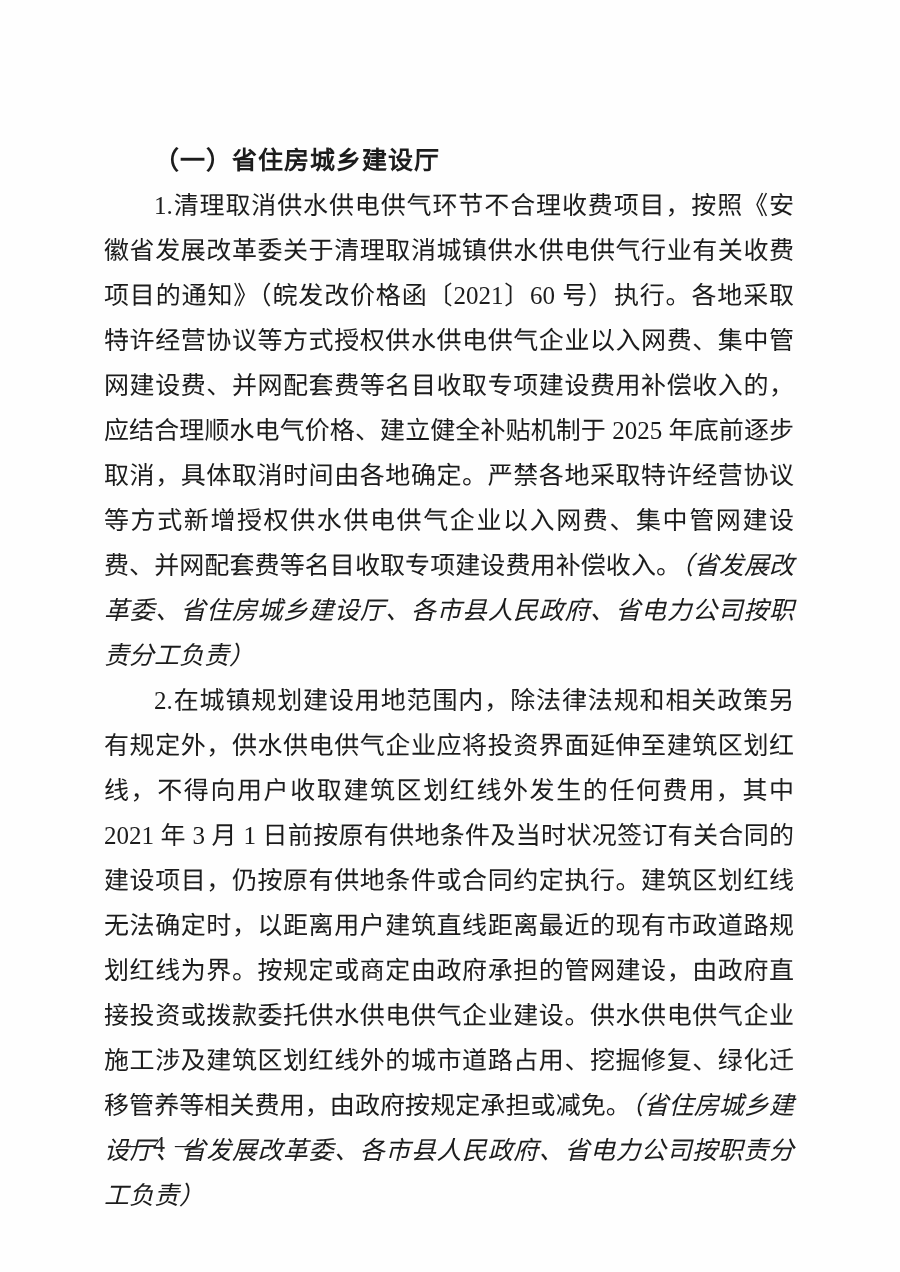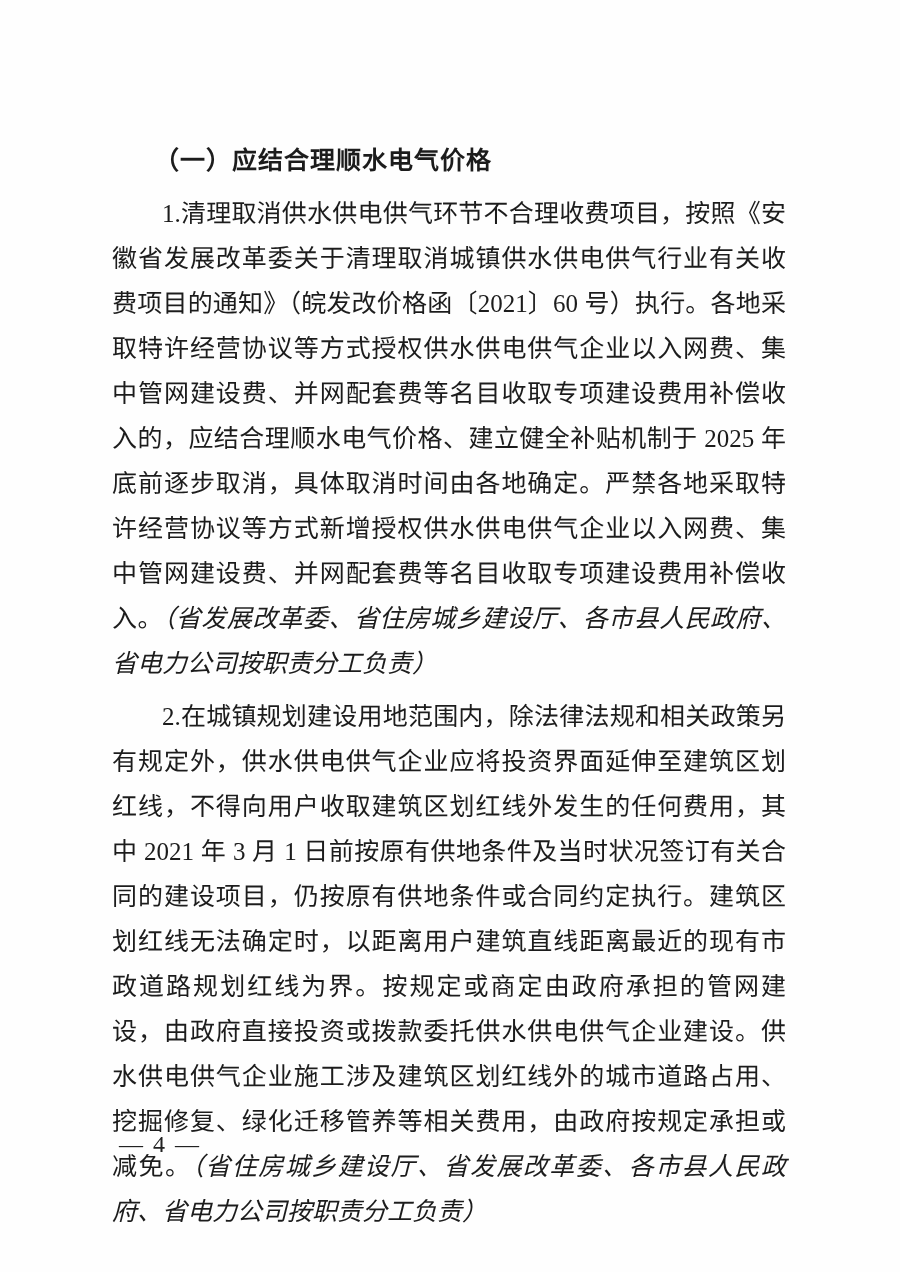--- a/index.html
+++ b/index.html
@@ -31,21 +31,21 @@
   }
   .section-heading {
     font-size: 25px;
     line-height: 45px;
     font-weight: bold;
     margin: 0;
     text-indent: 2em;
     letter-spacing: 1px;
   }
   .para {
-    margin: 8px;
+    margin: 0;
     text-indent: 2em;
   }
   .para .note {
     font-style: italic; 
   }
   .page-number {
     position: absolute;
     left: 119px;
     top: 1128px;
     font-size: 24px;
@@ -53,21 +53,21 @@
     color: #222222;
     letter-spacing: 2px;
   }
 </style>
 </head>
 <body>
 
 <div class="doc-page">
   <div class="content">
 
-    <h2 class="section-heading">（一）应结合理顺水电气价格</h2>
+    <h2 class="section-heading">（一）省住房城乡建设厅</h2>
 
     <p class="para"><span>1.清理取消供水供电供气环节不合理收费项目，按照《安徽省发展改革委关于清理取消城镇供水供电供气行业有关收费项目的通知》（皖发改价格函〔2021〕60 号）执行。各地采取特许经营协议等方式授权供水供电供气企业以入网费、集中管网建设费、并网配套费等名目收取专项建设费用补偿收入的，应结合理顺水电气价格、建立健全补贴机制于 2025 年底前逐步取消，具体取消时间由各地确定。严禁各地采取特许经营协议等方式新增授权供水供电供气企业以入网费、集中管网建设费、并网配套费等名目收取专项建设费用补偿收入。</span><span class="note">（省发展改革委、省住房城乡建设厅、各市县人民政府、省电力公司按职责分工负责）</span></p>
 
     <p class="para"><span>2.在城镇规划建设用地范围内，除法律法规和相关政策另有规定外，供水供电供气企业应将投资界面延伸至建筑区划红线，不得向用户收取建筑区划红线外发生的任何费用，其中 2021 年 3 月 1 日前按原有供地条件及当时状况签订有关合同的建设项目，仍按原有供地条件或合同约定执行。建筑区划红线无法确定时，以距离用户建筑直线距离最近的现有市政道路规划红线为界。按规定或商定由政府承担的管网建设，由政府直接投资或拨款委托供水供电供气企业建设。供水供电供气企业施工涉及建筑区划红线外的城市道路占用、挖掘修复、绿化迁移管养等相关费用，由政府按规定承担或减免。</span><span class="note">（省住房城乡建设厅、省发展改革委、各市县人民政府、省电力公司按职责分工负责）</span></p>
 
   </div>
 
   <div class="page-number">— 4 —</div>
 </div>
 

